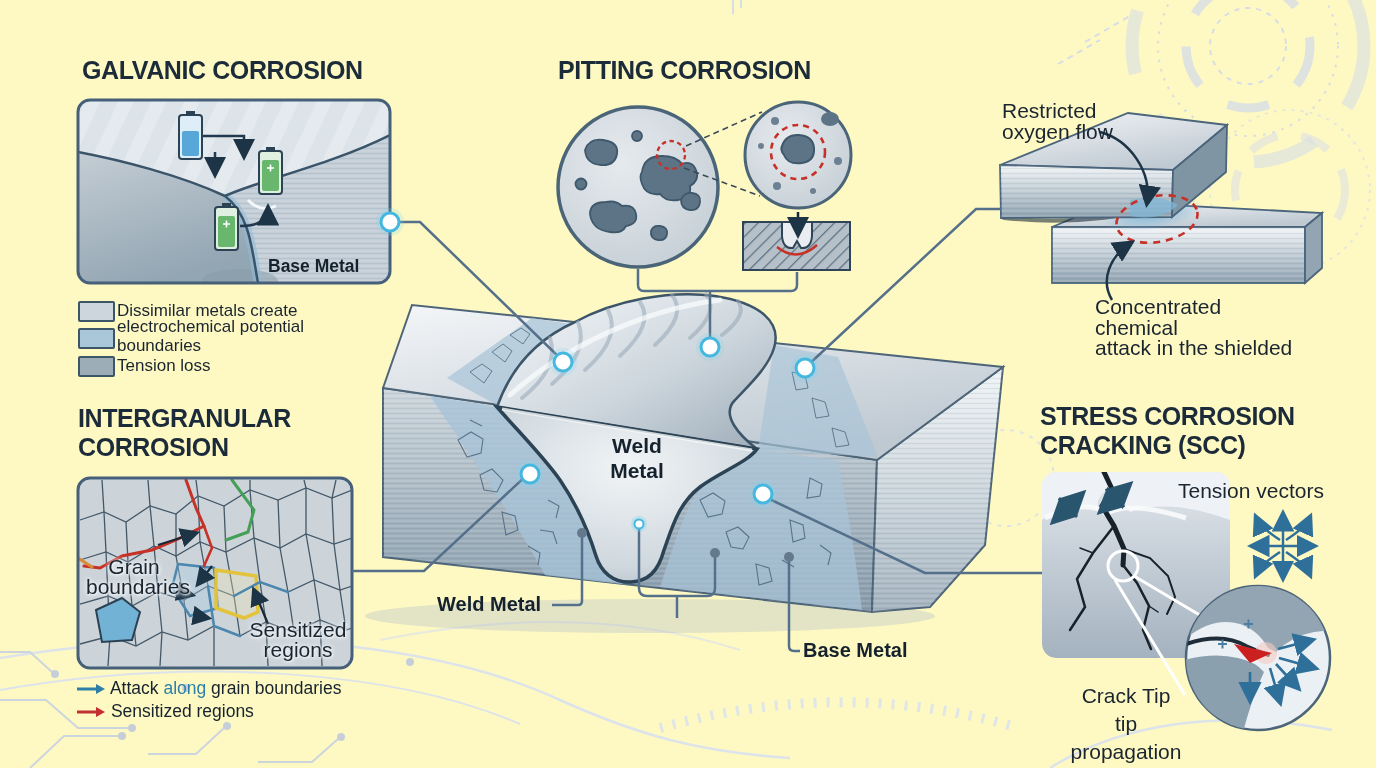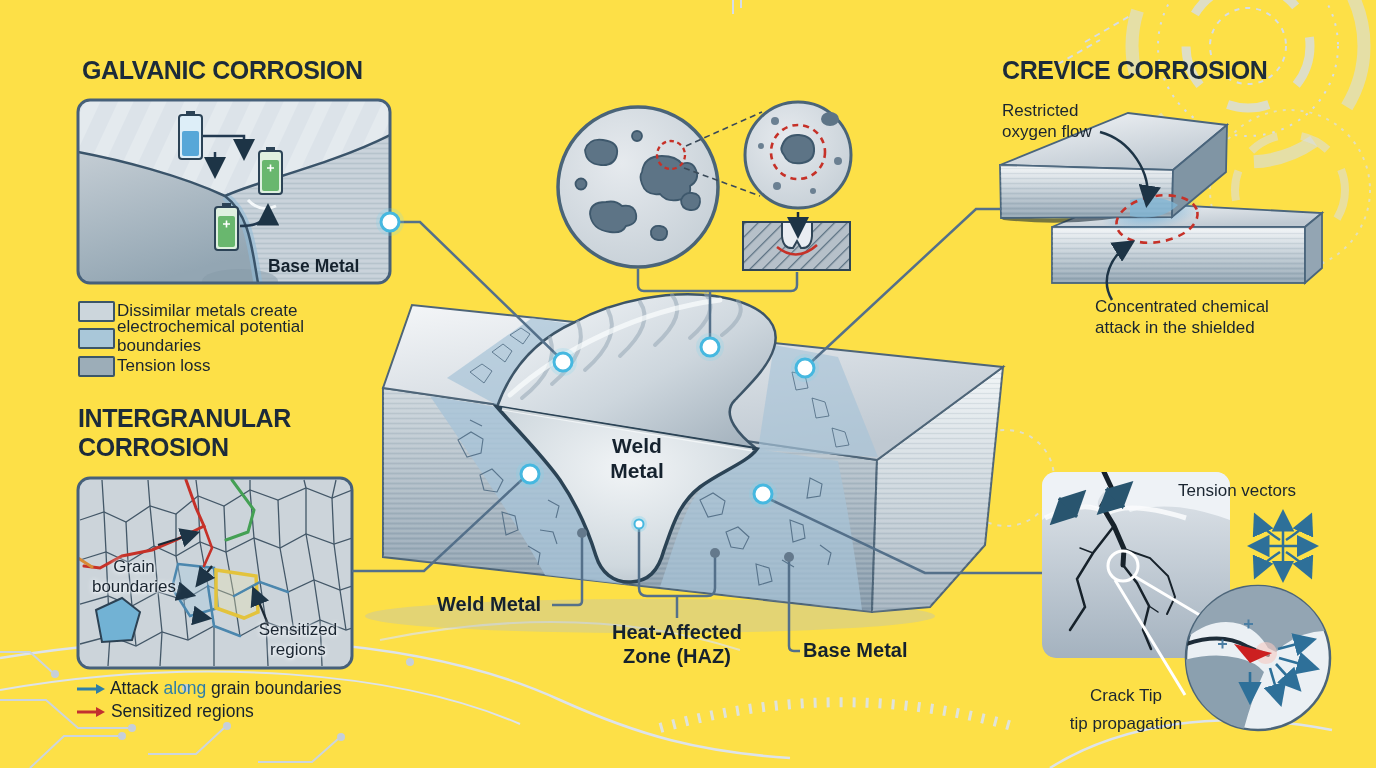--- a/index.html
+++ b/index.html
@@ -1,21 +1,21 @@
 <!DOCTYPE html>
 <html><head>
 <meta charset="utf-8">
 <style>
   html,body{margin:0;padding:0;background:#e9edf2;}
   #canvas{position:relative;width:1376px;height:768px;overflow:hidden;
-    font-family:"Liberation Sans",sans-serif;background:#fde047;}
+    font-family:"Liberation Sans",sans-serif;background:#fef9c3;}
   #art{position:absolute;left:0;top:0;}
   .txt{position:absolute;color:#17242f;}
   .title{font-weight:bold;font-size:25px;letter-spacing:-0.4px;color:#1c2b3a;line-height:29px;white-space:pre-line;}
-  .cap{font-size:17px;line-height:20.5px;white-space:pre-line;color:#1a2530;}
+  .cap{font-size:21px;line-height:20.5px;white-space:pre-line;color:#1a2530;}
   .bold-label{font-weight:bold;font-size:20px;color:#15222e;white-space:pre-line;}
   .halo{text-shadow:0 0 4px #eef2f6,0 0 6px #eef2f6,1px 1px 2px #eef2f6;}
   .legend-line{font-size:17px;line-height:19.5px;color:#1a2530;position:absolute;left:117px;}
   .swatch{position:absolute;left:78px;width:33px;height:17px;border:2px solid #3c5668;border-radius:2px;}
   .leg2{position:absolute;font-size:17.5px;color:#16222e;}
   .blue-word{color:#2e7fa8;}
   .ctr{text-align:center;}
   .rgt{text-align:left;}
 </style>
 </head>
@@ -400,23 +400,25 @@
   <use href="#glowNode" x="390" y="222"></use>
   <use href="#glowNode" x="563" y="362"></use>
   <use href="#glowNode" x="710" y="347"></use>
   <use href="#glowNode" x="805" y="368"></use>
   <use href="#glowNode" x="530" y="474"></use>
   <use href="#glowNode" x="763" y="494"></use>
 </g>
 </svg>
 
 <div class="txt title" style="left:82px;top:56px;">GALVANIC CORROSION</div>
-<div class="txt title" style="left:1002px;top:56px;">CREVICE CORROSION</div>
+<div class="txt title" style="left:558px;top:56px;">PITTING CORROSION</div>
 <div class="txt title" style="left:78px;top:404px;">INTERGRANULAR
 CORROSION</div>
+<div class="txt title" style="left:1040px;top:402px;">STRESS CORROSION
+CRACKING (SCC)</div>
 
 <div class="txt bold-label" style="left:268px;top:256px;font-size:17.5px;">Base Metal</div>
 
 <div class="swatch" style="top: 301px; background: rgb(204, 214, 220);"></div>
 <div class="swatch" style="top: 328px; background: rgb(169, 199, 217);"></div>
 <div class="swatch" style="top: 356px; background: rgb(156, 173, 184);"></div>
 <div class="legend-line" style="top:301px;">Dissimilar metals create</div>
 <div class="legend-line" style="top:316.5px;">electrochemical potential</div>
 <div class="legend-line" style="top:336px;">boundaries</div>
 <div class="legend-line" style="top:355.5px;">Tension loss</div>
@@ -446,16 +448,14 @@
   <span>Sensitized regions</span>
 </div>
 
 <div class="txt cap" style="left:1178px;top:481px;">Tension vectors</div>
 <div class="txt cap ctr" style="left:1058px;top:682px;width:136px;line-height:28px;">Crack Tip
 tip propagation</div>
 
 <div class="txt bold-label ctr" style="left:577px;top:433px;width:120px;font-size:21px;line-height:25px;">Weld
 Metal</div>
 <div class="txt bold-label" style="left:437px;top:593px;">Weld Metal</div>
-<div class="txt bold-label ctr" style="left:592px;top:620px;width:170px;line-height:24px;">Heat-Affected
-Zone (HAZ)</div>
 <div class="txt bold-label" style="left:803px;top:639px;">Base Metal</div>
 </div>
 
 </body></html>

